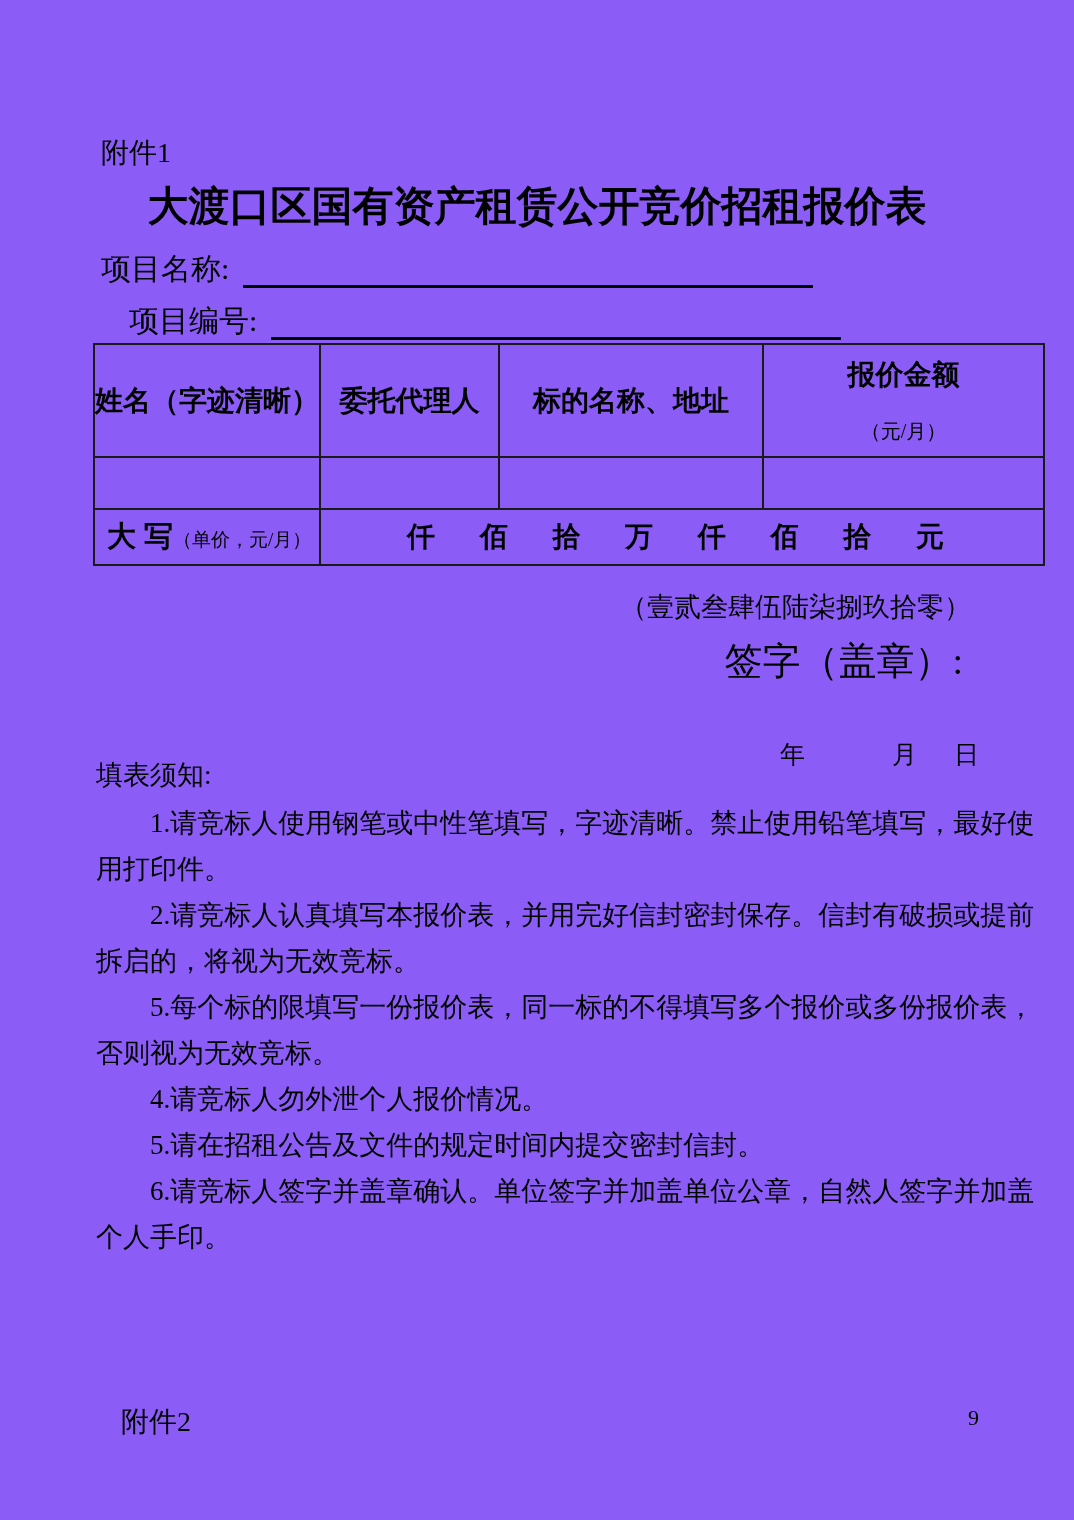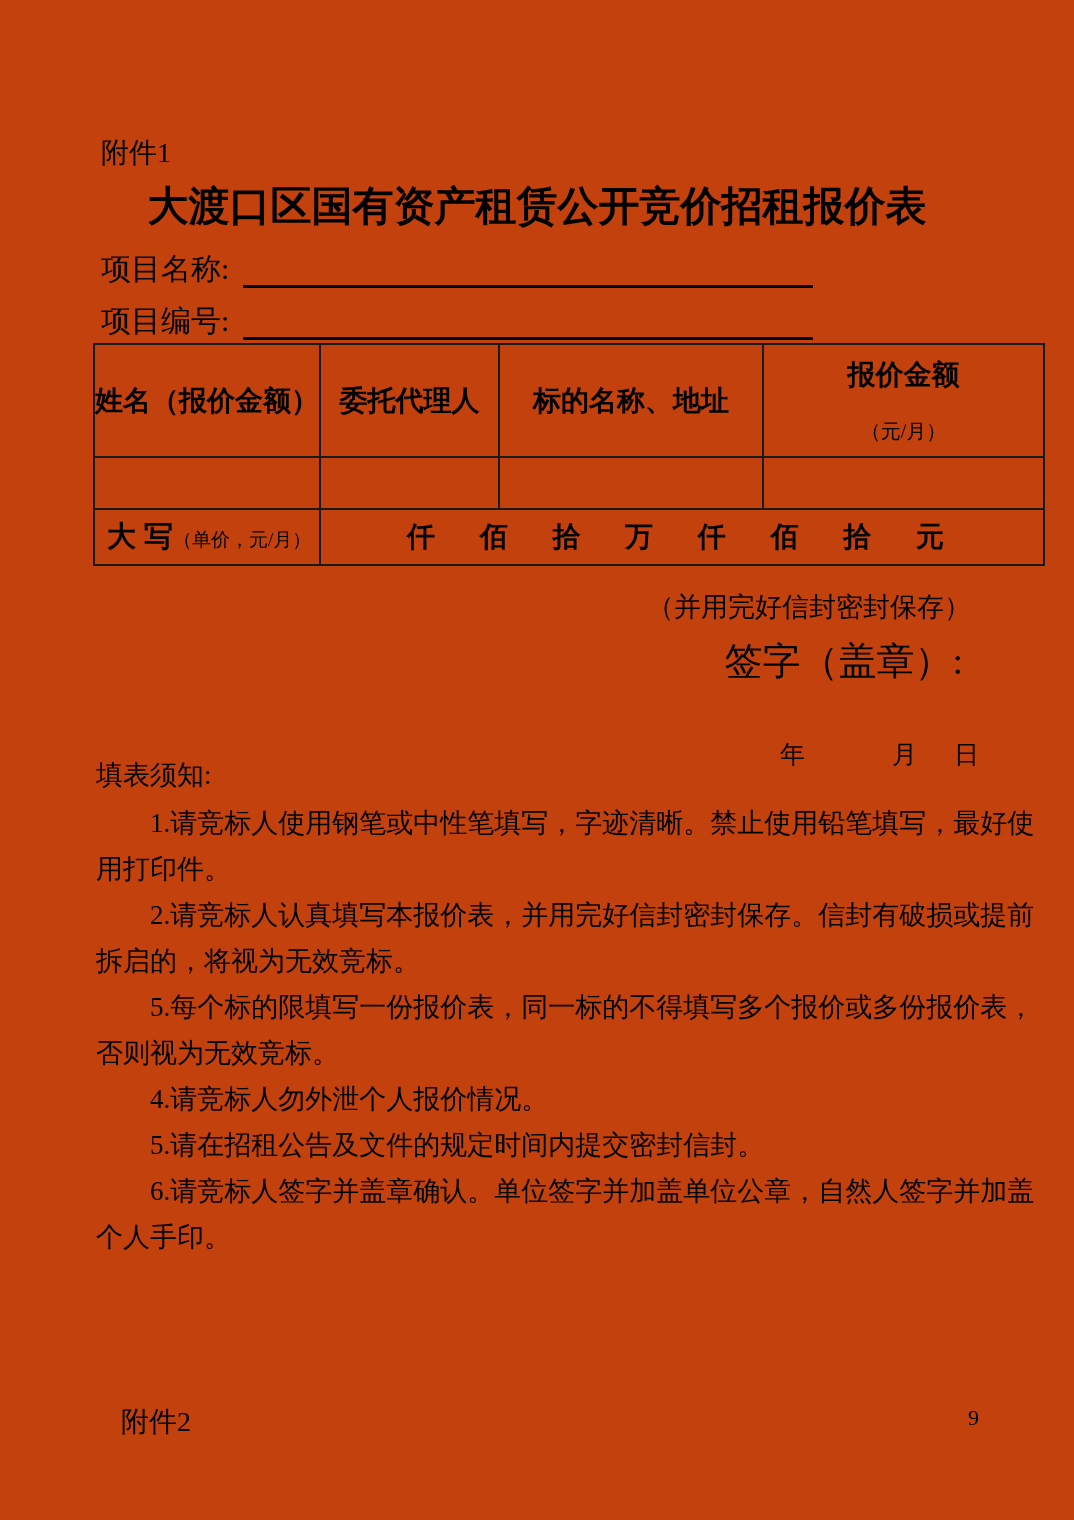--- a/index.html
+++ b/index.html
@@ -1,20 +1,20 @@
 <!DOCTYPE html>
 <html><head>
 <meta charset="utf-8">
 <style>
   html, body { margin: 0; padding: 0; background: #ffffff; }
   .page {
     position: relative;
     width: 1074px;
     height: 1520px;
-    background: #c2410c;
+    background: #8b5cf6;
     color: #000000;
     font-family: "Liberation Serif", serif;
     overflow: hidden;
   }
 
   .attach-label {
     position: absolute;
     left: 101px;
     font-size: 28px;
     line-height: 32px;
@@ -38,21 +38,21 @@
 
   .field-row {
     position: absolute;
     left: 101px;
     display: flex;
     align-items: flex-end;
     font-size: 30px;
     line-height: 38px;
   }
   .field-row.name { top: 249px; }
-  .field-row.code { top: 301px; }
+  .field-row.code { top: 301px; margin-left: 28px; }
   .fill-line {
     display: inline-block;
     width: 570px;
     height: 36px;
     margin-left: 14px;
     border-bottom: 3px solid #000000;
   }
 
   table.quote {
     position: absolute;
@@ -172,21 +172,21 @@
 
   <table class="quote">
     <colgroup>
       <col style="width:226px">
       <col style="width:179px">
       <col style="width:264px">
       <col style="width:281px">
     </colgroup>
     <tbody>
       <tr class="header-row">
-        <th>姓名（报价金额）</th>
+        <th>姓名（字迹清晰）</th>
         <th>委托代理人</th>
         <th>标的名称、地址</th>
         <th>
           <div class="amount-head">
             <span>报价金额</span>
             <span class="amount-unit">（元/月）</span>
           </div>
         </th>
       </tr>
       <tr class="empty-row">
@@ -208,21 +208,21 @@
             <span>仟</span>
             <span>佰</span>
             <span>拾</span>
             <span>元</span>
           </div>
         </td>
       </tr>
     </tbody>
   </table>
 
-  <div class="capital-ref">（并用完好信封密封保存）</div>
+  <div class="capital-ref">（壹贰叁肆伍陆柒捌玖拾零）</div>
 
   <div class="signature-line">签字（盖章）:</div>
 
   <div class="date-line">
     <span class="y">年</span><span class="m">月</span><span class="d">日</span>
   </div>
 
   <div class="notes">
     <div class="notes-heading">填表须知:</div>
     <div class="note-line indent first">1.请竞标人使用钢笔或中性笔填写，字迹清晰。禁止使用铅笔填写，最好使</div>

